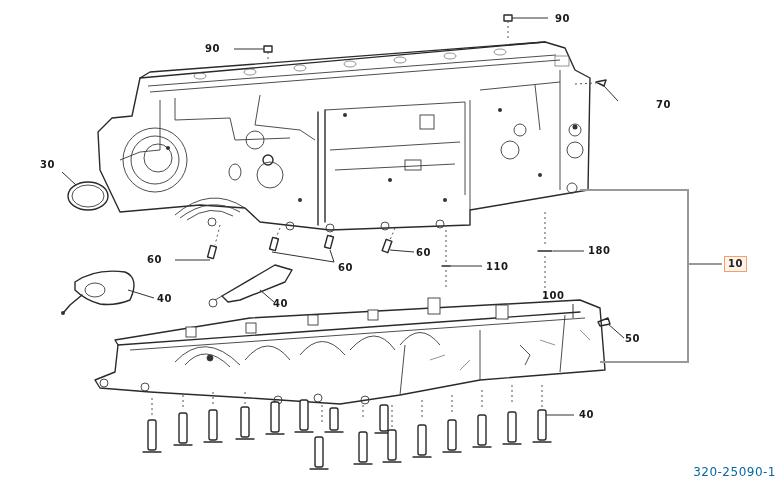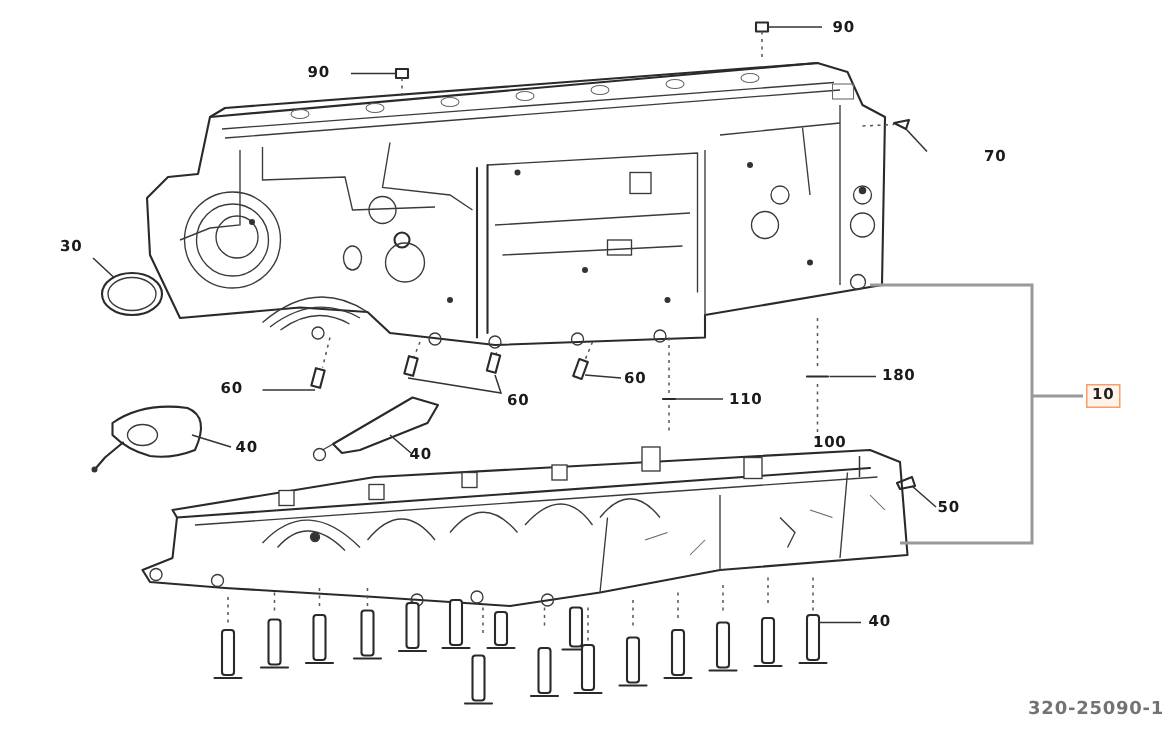--- a/index.html
+++ b/index.html
@@ -20,23 +20,23 @@
     border: 1.5px solid #f5a06a;
     background: #fff3ea;
     padding: 0 3px;
     color: #222;
   }
   .drawing-id {
     position: absolute;
     right: 6px;
     bottom: 12px;
     font-family: "DejaVu Sans", sans-serif;
-    font-weight: bold;
+    font-weight: normal;
     font-size: 12px;
-    color: #737373;
+    color: #0369a1;
     letter-spacing: 0.5px;
   }
   svg .ln { stroke: #2a2a2a; stroke-width: 1.4; fill: none; stroke-linejoin: round; stroke-linecap: round; }
   svg .lnt { stroke: #3a3a3a; stroke-width: 0.9; fill: none; }
   svg .thin { stroke: #666; stroke-width: 0.7; fill: none; }
   svg .dash { stroke: #555; stroke-width: 1; fill: none; stroke-dasharray: 2 3; }
   svg .leader { stroke: #333; stroke-width: 1; fill: none; }
   svg .bracket { stroke: #999; stroke-width: 2; fill: none; }
   svg .fillw { fill: #ffffff; }
   svg .dot { fill: #333; }

